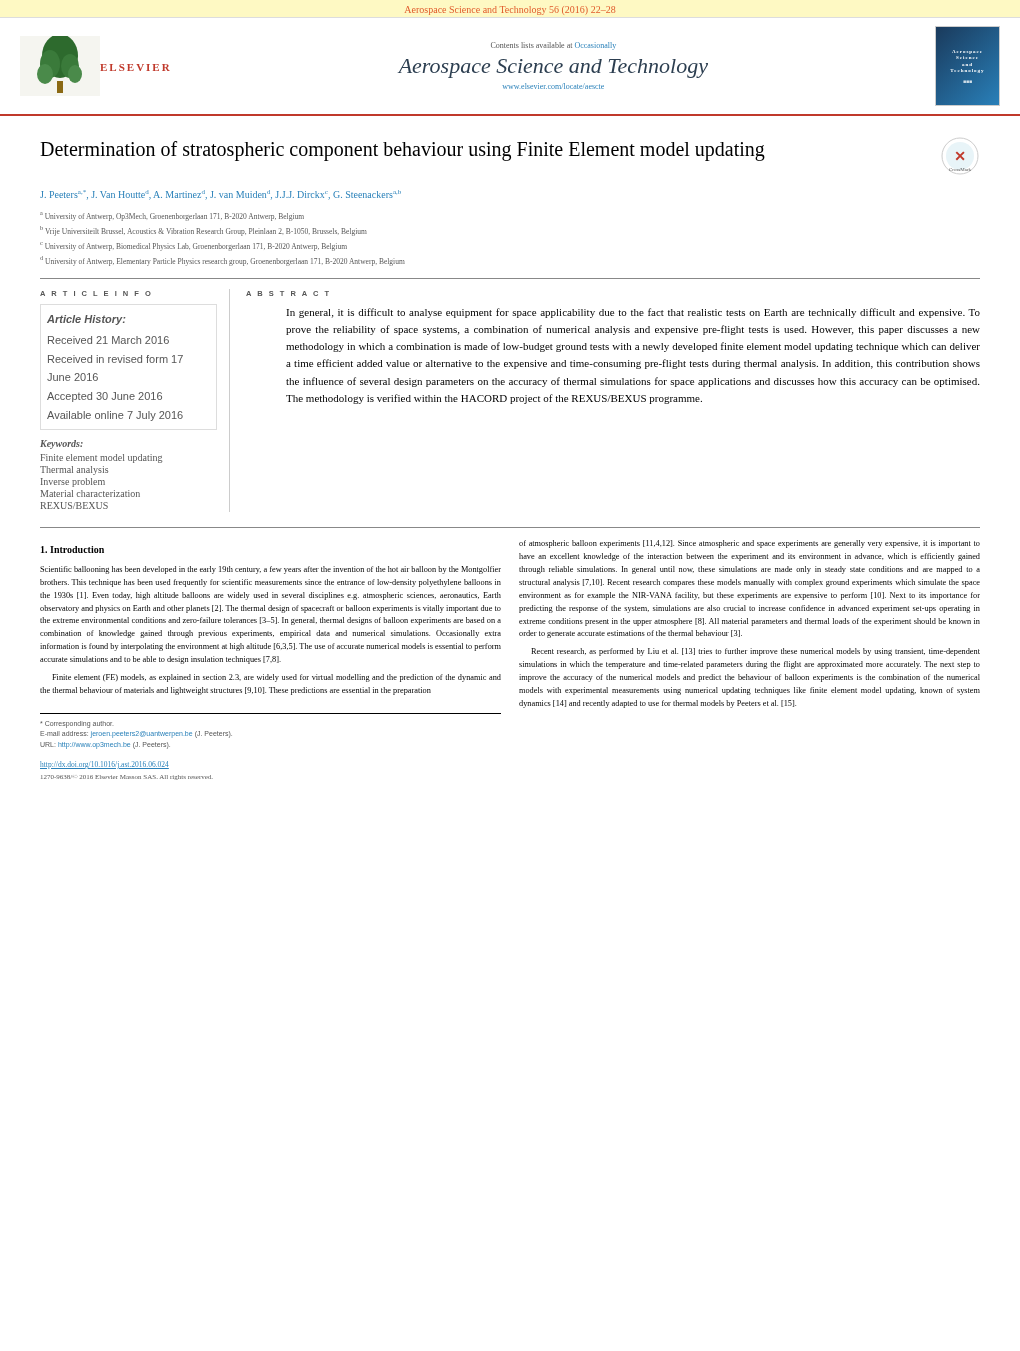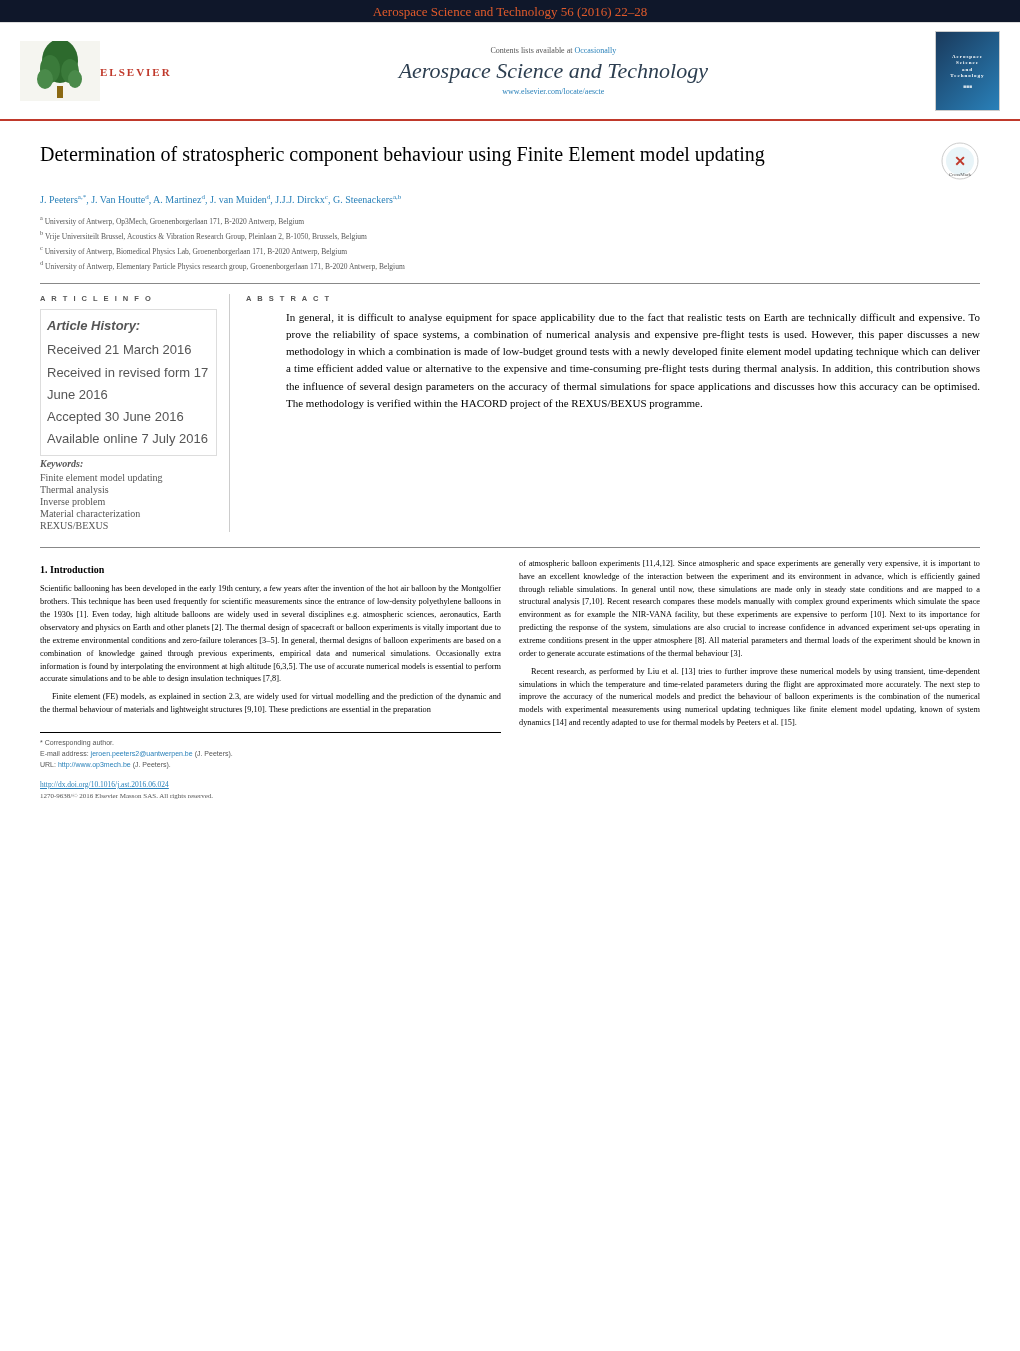--- a/index.html
+++ b/index.html
@@ -7,23 +7,23 @@
       background: #fff;
       font-family: 'Times New Roman', Times, serif;
       font-size: 9.5px;
       color: #000;
       width: 1020px;
       min-height: 1351px;
     }
 
     
     .top-bar {
-      background: #0f172a;
+      background: #fef9c3;
       text-align: center;
-      font-size: 13px;
+      font-size: 10px;
       color: #e05a2b;
       padding: 4px 0 2px 0;
       border-bottom: 1px solid #ddd;
     }
 
     
     .journal-header {
       display: flex;
       align-items: center;
       padding: 8px 20px;
@@ -147,26 +147,26 @@
     .info-section-title {
       font-size: 7.5px;
       font-weight: bold;
       letter-spacing: 2px;
       text-transform: uppercase;
       color: #555;
       margin-bottom: 6px;
       font-family: Arial, sans-serif;
     }
     .article-history {
-      font-size: 13px;
+      font-size: 11px;
       color: #555;
       font-family: Arial, sans-serif;
       border: 1px solid #ddd;
       padding: 5px 6px;
-      margin-bottom: 2px;
+      margin-bottom: 8px;
       line-height: 1.7;
     }
     .article-history .hist-title {
       font-style: italic;
       font-weight: bold;
       margin-bottom: 2px;
     }
     .keywords-box {
       font-size: 10px;
       color: #555;

